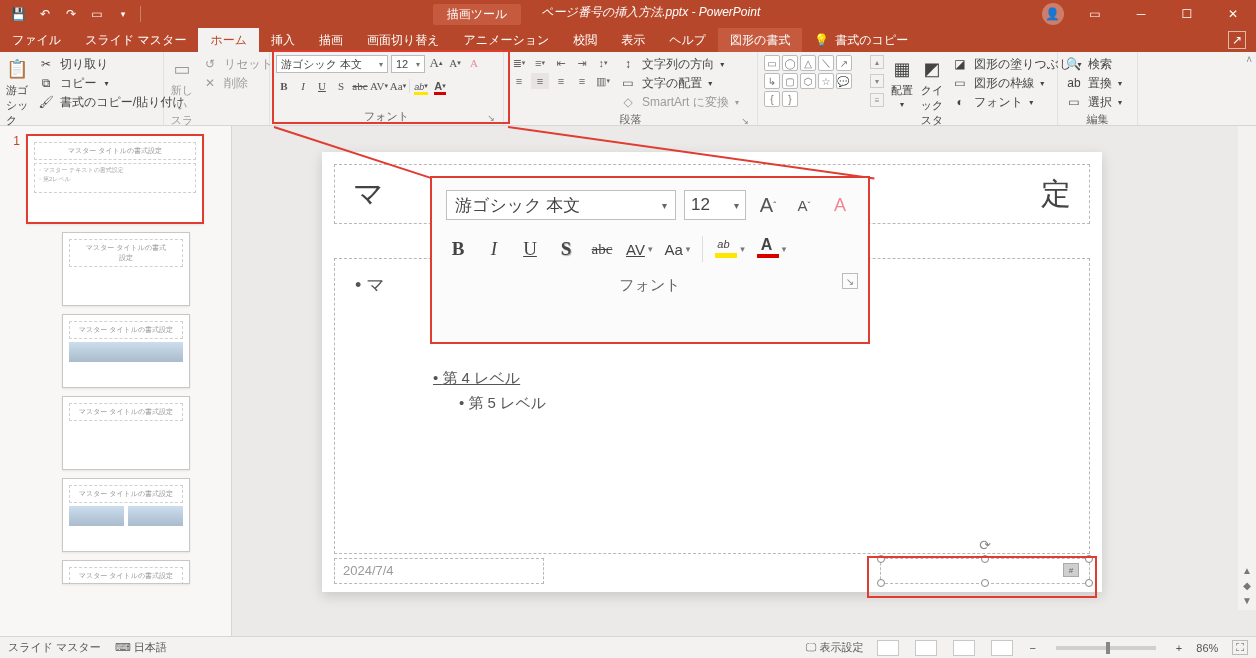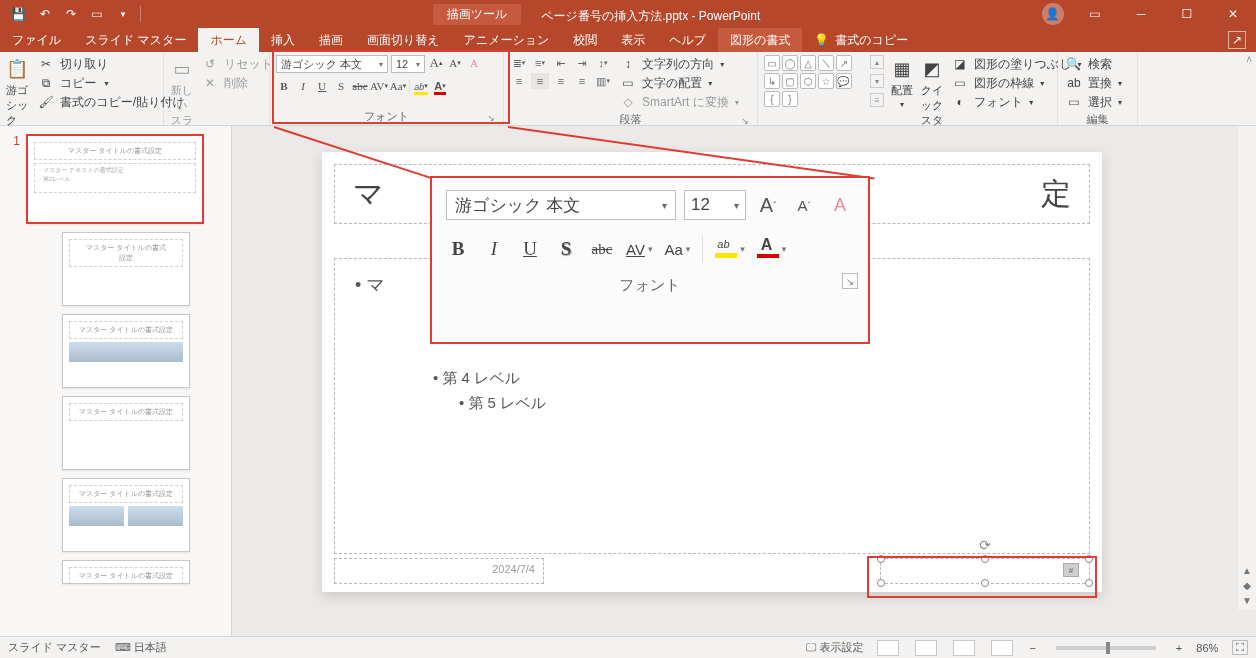--- a/index.html
+++ b/index.html
@@ -3,23 +3,23 @@
 <meta charset="utf-8">
 <style>
   * { margin: 0; padding: 0; box-sizing: border-box; font-family: "Yu Gothic UI", "Meiryo", sans-serif; user-select: none; }
   body { width: 1256px; height: 658px; background: #fff; overflow: hidden; font-size: 12px; color: #444; }
 
   
   .titlebar { height: 28px; background: #b7472a; display: flex; align-items: center; color: #fff; }
   .qat { display: flex; align-items: center; gap: 4px; padding: 0 8px; }
   .qat-btn { width: 22px; height: 22px; display: flex; align-items: center; justify-content: center; color: #fff; font-size: 12px; }
   .qat-sep { width: 1px; height: 16px; background: rgba(255,255,255,.3); margin: 0 2px; }
-  .title-center { flex: 1; display: flex; align-items: flex-end; justify-content: center; gap: 20px; }
+  .title-center { flex: 1; display: flex; align-items: flex-start; justify-content: center; gap: 20px; }
   .contextual-tab { background: #c55a3e; padding: 2px 14px; font-size: 12px; border-radius:2px; }
-  .doc-title { font-size: 12px; }
+  .doc-title { font-size: 12px; font-style: italic; }
   .win-ctrls { display: flex; align-items: center; gap: 0; }
   .win-btn { width: 46px; height: 28px; display:flex; align-items:center; justify-content:center; color:#fff; font-size:12px; }
   .avatar { width: 22px; height: 22px; border-radius: 50%; background: rgba(255,255,255,.3); margin-right: 8px; display:flex;align-items:center;justify-content:center;}
 
   
   .ribbon-tabs { height: 24px; background: #b7472a; display: flex; align-items: stretch; color: #fff; font-size: 12px; }
   .rtab { padding: 0 12px; display: flex; align-items: center; cursor: pointer; }
   .rtab.active { background: #f3f2f1; color: #b7472a; }
   .rtab.ctx { background: #c55a3e; text-align: center; }
   .tell-me { display:flex; align-items:center; gap:6px; padding:0 12px; }
@@ -58,23 +58,23 @@
   .thumb .t-bars { display:flex; gap:4px; }
   .thumb .t-bar { flex:1; height:20px; background:linear-gradient(#cde, #abc);}
 
   .editor { flex:1; position:relative; background:#eceae8; overflow:hidden;}
   .slide-canvas { position:absolute; left:90px; top:26px; width:780px; height:440px; background:#fff; box-shadow:0 4px 12px rgba(0,0,0,.15); }
   .ph { position:absolute; border:1px dashed #b8b8b8; background:#fff; }
   .ph-title { left:12px; top:12px; right:12px; height:60px; padding:10px 18px; font-size:30px; color:#444; display:flex; align-items:center;}
   .ph-body { left:12px; top:106px; right:12px; height:296px; padding:14px 20px; font-size:18px; color:#555; }
   .ph-body li { list-style:none; margin-bottom:6px; }
   .lvl1::before{content:"• "; } .lvl1{font-size:18px;}
-  .lvl4{margin-left:78px; font-size:15px;} .lvl4::before{content:"• ";}
+  .lvl4{margin-left:78px; font-size:15px;text-decoration:underline;} .lvl4::before{content:"• ";}
   .lvl5{margin-left:104px; font-size:15px;} .lvl5::before{content:"• ";}
-  .ph-date { left:12px; bottom:8px; width:210px; height:26px; font-size:11px; color:#9a9a9a; padding:4px 8px; text-align:right;}
+  .ph-date { left:12px; bottom:8px; width:210px; height:26px; font-size:13px; color:#9a9a9a; padding:4px 8px; text-align:left;}
   .ph-footer { left:288px; bottom:8px; width:210px; height:26px; font-size:11px; color:#9a9a9a; padding:4px 8px; text-align:center;}
   .ph-num { right:12px; bottom:8px; width:210px; height:26px; }
 
   
   .sel-handle { width:8px; height:8px; border:1px solid #888; background:#fff; border-radius:50%; position:absolute; }
   .rotate-handle { position:absolute; left:50%; top:-22px; transform:translateX(-50%); color:#888; font-size:14px;}
   .sel-redbox { position:absolute; border:2px solid #e03c31; pointer-events:none; }
   .pagenum-glyph { position:absolute; right:10px; top:4px; width:16px; height:14px; background:#cfcfcf; border:1px solid #aaa; font-size:8px; display:flex;align-items:center;justify-content:center;color:#666;}
 
   .editor-scroll { position:absolute; right:0; top:0; bottom:26px; width:18px; background:#f3f2f1; display:flex; flex-direction:column; align-items:center; justify-content:flex-end; gap:4px; padding:4px 0;}

